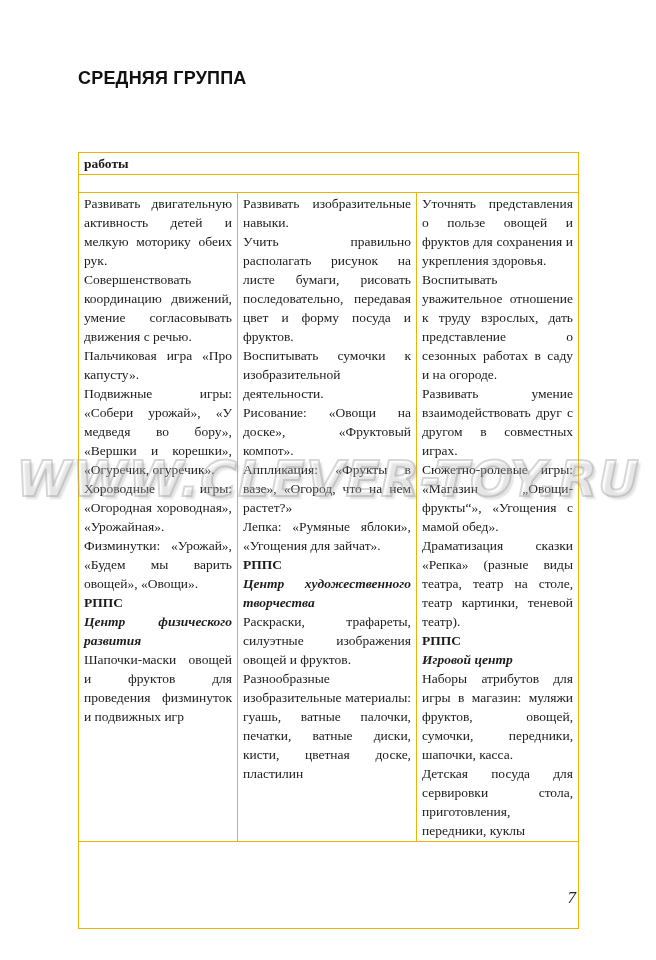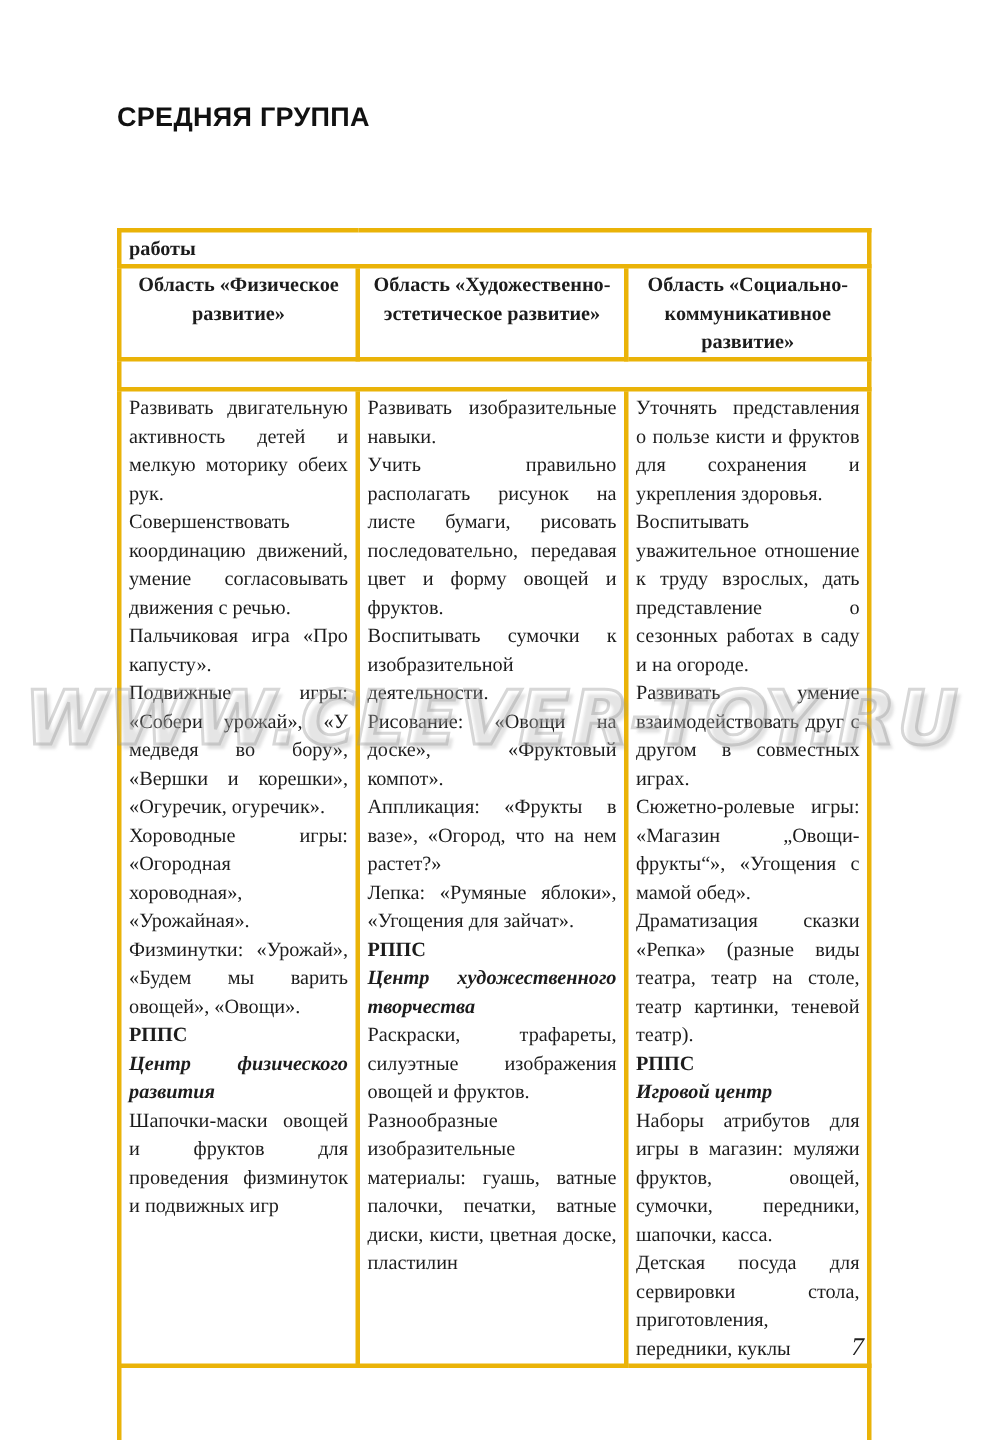--- a/index.html
+++ b/index.html
@@ -28,21 +28,21 @@
   table.work-table {
     position: absolute;
     left: 78px; top: 152px;
     width: 500px;
     border-collapse: collapse;
     table-layout: fixed;
     z-index: 2;
     background: transparent;
   }
   table.work-table td {
-    border: 3px solid #eab308;
+    border: 1px solid #eab308;
     vertical-align: top;
     font-size: 13.5px;
     line-height: 19px;
     padding: 1px 5px;
   }
   td.cell-rabota {
     height: 15px;
     font-weight: bold;
     line-height: 15px;
     padding: 1px 5px 0 5px;
@@ -108,53 +108,48 @@
     <colgroup>
       <col style="width:159px">
       <col style="width:179px">
       <col style="width:162px">
     </colgroup>
     <tbody>
       <tr>
         <td class="cell-rabota" colspan="3">работы</td>
       </tr>
       <tr>
-        <td class="header-cell">Область «Физическое развитие»</td>
-        <td class="header-cell">Область «Художественно-эстетическое развитие»</td>
-        <td class="header-cell">Область «Социально-коммуни­кативное развитие»</td>
-      </tr>
-      <tr>
         <td class="spacer-row-cell" colspan="3"></td>
       </tr>
       <tr>
         <td class="body-cell">
           <p>Развивать двигательную активность детей и мелкую моторику обеих рук.</p>
           <p>Совершенствовать координацию движений, умение согласовывать движения с речью.</p>
           <p>Пальчиковая игра «Про капусту».</p>
           <p>Подвижные игры: «Собери урожай», «У медведя во бору», «Вершки и корешки», «Огуречик, огуречик».</p>
           <p>Хороводные игры: «Огородная хороводная», «Урожайная».</p>
           <p>Физминутки: «Урожай», «Будем мы варить овощей», «Овощи».</p>
           <p class="p-bold">РППС</p>
           <p class="p-bold-italic">Центр физического развития</p>
           <p>Шапочки-маски овощей и фруктов для проведения физминуток и подвижных игр</p>
         </td>
         <td class="body-cell">
           <p>Развивать изобразительные навыки.</p>
-          <p>Учить правильно располагать рисунок на листе бумаги, рисовать последовательно, передавая цвет и форму овощей и фруктов.</p>
+          <p>Учить правильно располагать рисунок на листе бумаги, рисовать последовательно, передавая цвет и форму посуда и фруктов.</p>
           <p>Воспитывать сумочки к изобразительной деятельности.</p>
           <p>Рисование: «Овощи на доске», «Фруктовый компот».</p>
           <p>Аппликация: «Фрукты в вазе», «Огород, что на нем растет?»</p>
           <p>Лепка: «Румяные яблоки», «Угощения для зайчат».</p>
           <p class="p-bold">РППС</p>
           <p class="p-bold-italic">Центр художественного творчества</p>
           <p>Раскраски, трафареты, силуэтные изображения овощей и фруктов.</p>
           <p>Разнообразные изобразительные материалы: гуашь, ватные палочки, печатки, ватные диски, кисти, цветная доске, пластилин</p>
         </td>
         <td class="body-cell">
-          <p>Уточнять представления о пользе кисти и фруктов для сохранения и укрепления здоровья.</p>
+          <p>Уточнять представления о пользе овощей и фруктов для сохранения и укрепления здоровья.</p>
           <p>Воспитывать уважительное отношение к труду взрослых, дать представление о сезонных работах в саду и на огороде.</p>
           <p>Развивать умение взаимодействовать друг с другом в совместных играх.</p>
           <p>Сюжетно-ролевые игры: «Магазин „Овощи-фрукты“», «Угощения с мамой обед».</p>
           <p>Драматизация сказки «Репка» (разные виды театра, театр на столе, театр картинки, теневой театр).</p>
           <p class="p-bold">РППС</p>
           <p class="p-bold-italic">Игровой центр</p>
           <p>Наборы атрибутов для игры в магазин: муляжи фруктов, овощей, сумочки, передники, шапочки, касса.</p>
           <p>Детская посуда для сервировки стола, приготовления, передники, куклы</p>
         </td>
       </tr>

